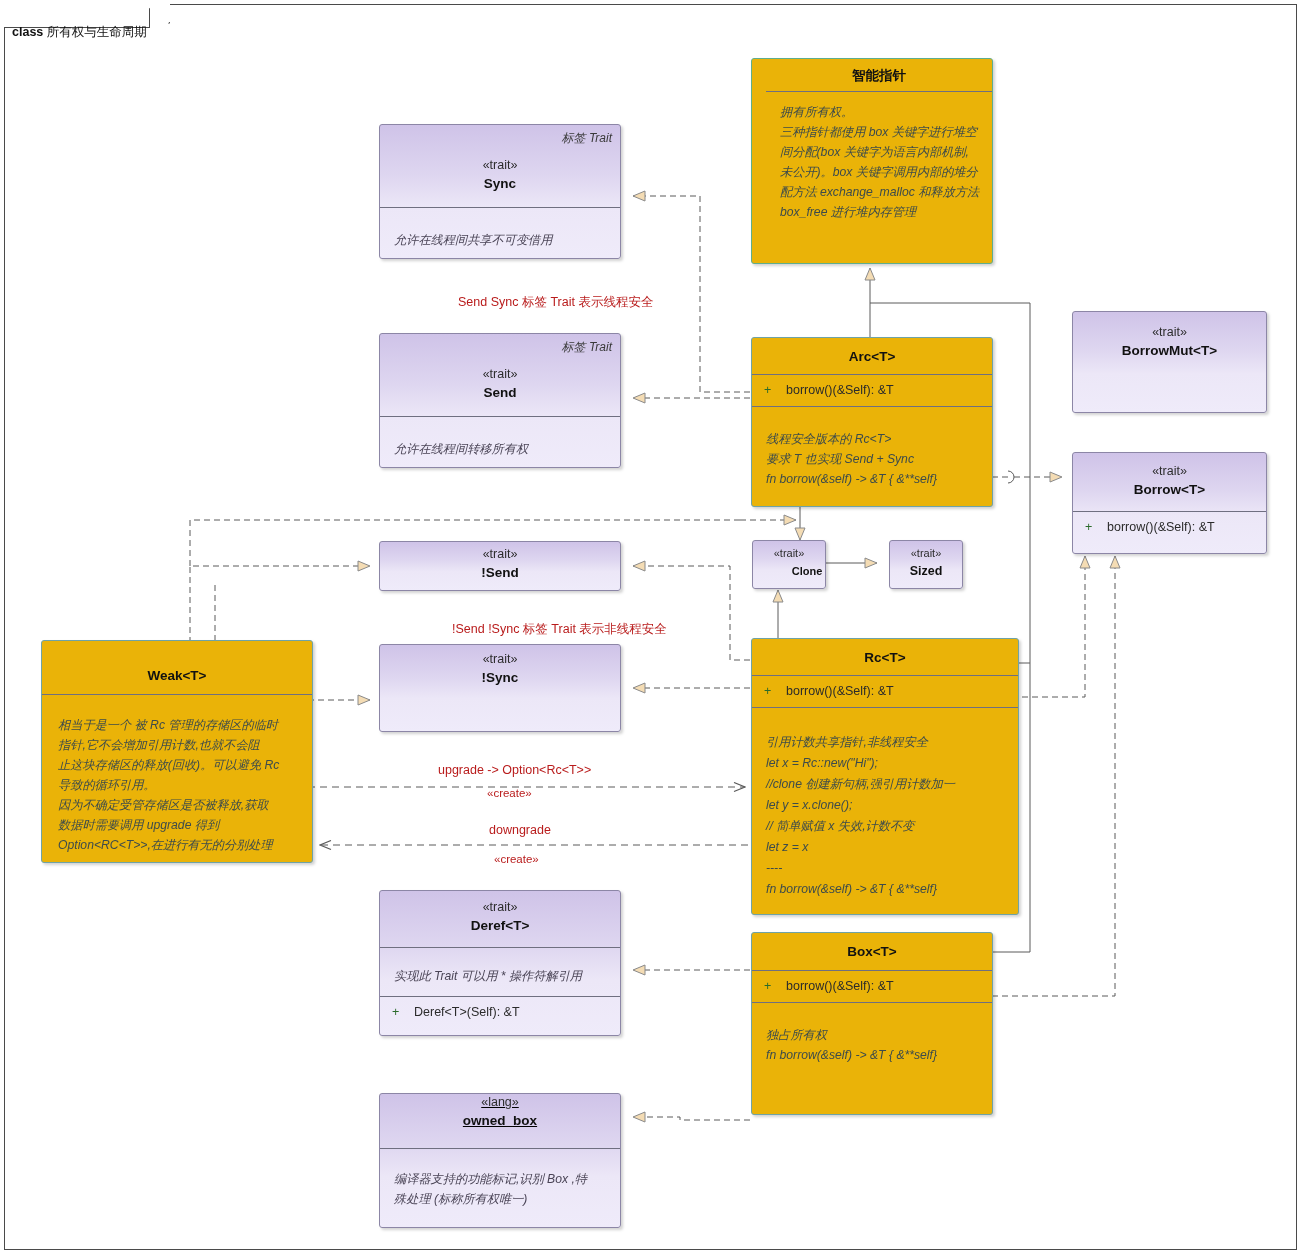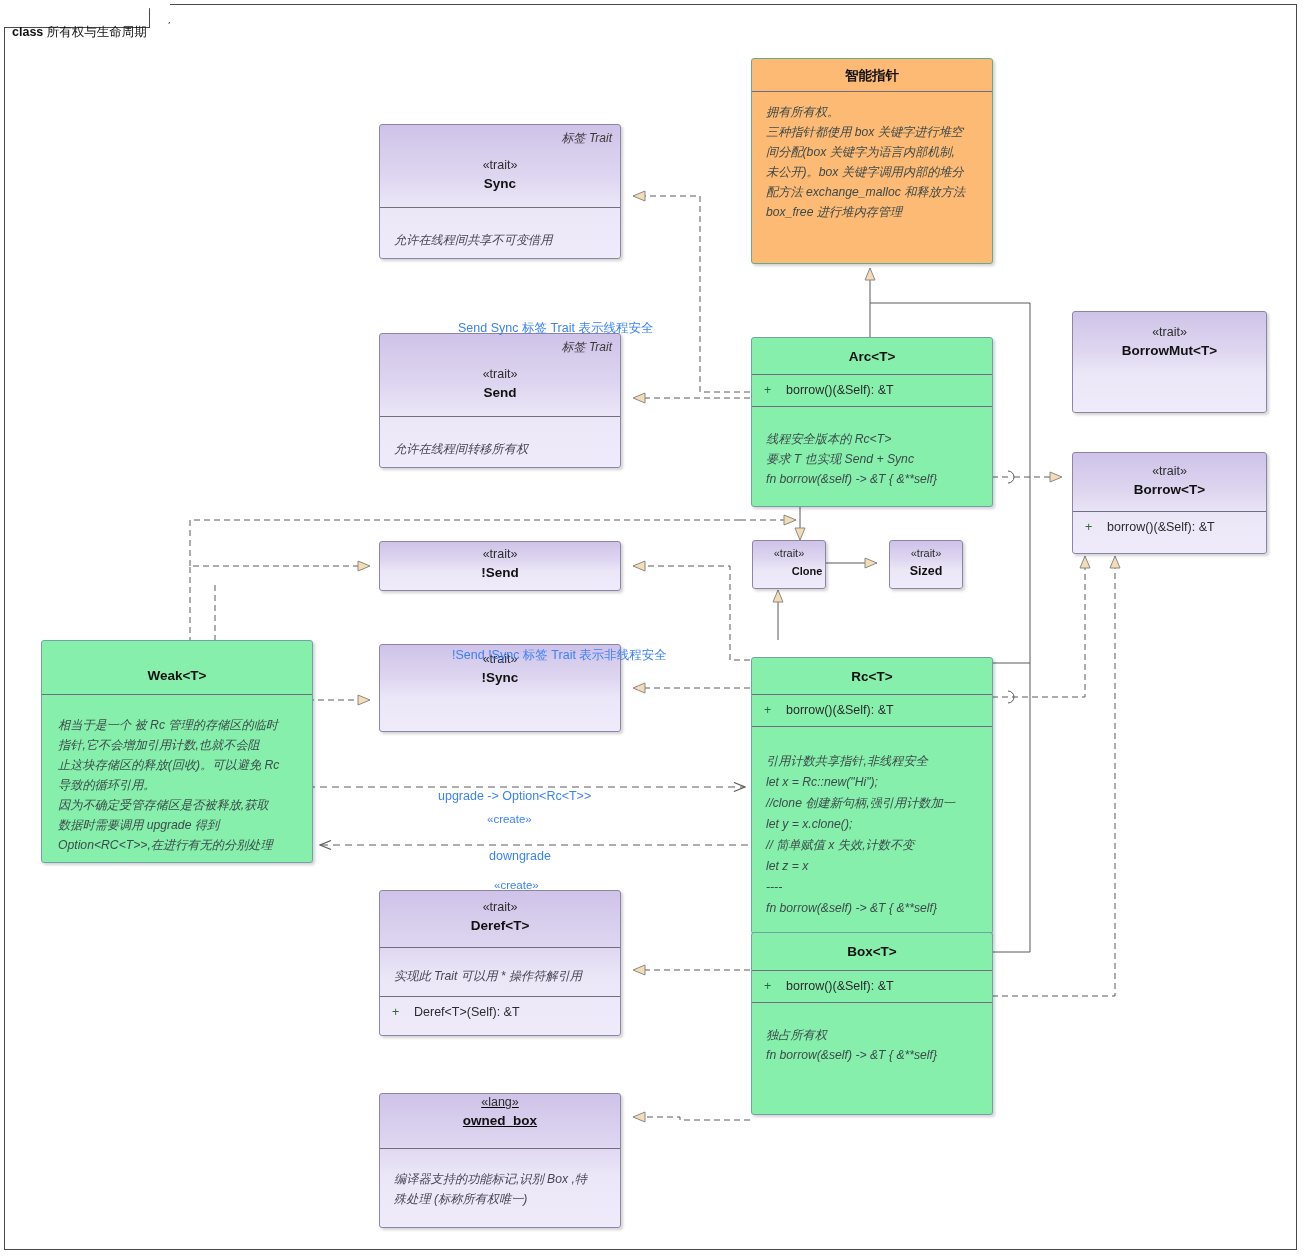--- a/index.html
+++ b/index.html
@@ -14,41 +14,41 @@
   .tab-corner{position:absolute;left:148px;top:4px;width:22px;height:25px;overflow:hidden;}
   .tab-corner:before{content:"";position:absolute;left:-14px;top:-14px;width:34px;height:34px;background:#fff;border-right:1px solid #4a4a4a;transform:rotate(39deg);transform-origin:100% 100%;}
 
   
   #wires{position:absolute;left:0;top:0;width:1305px;height:1258px;}
 
   
   .node{position:absolute;box-sizing:border-box;border:1px solid #7c7c8c;border-radius:3px;
         box-shadow:2px 2px 3px rgba(0,0,0,0.18);overflow:hidden;}
   .node.purple{background:linear-gradient(180deg,#cfc3e8 0%,#ded6f0 38%,#ece7f7 62%,#efebfa 100%);border-color:#8c86a6;}
-  .node.teal{background:#86efac;border-color:#6fa3a6;}
-  .node.green{background:#fdba74;border-color:#5fae8d;}
+  .node.teal{background:#eab308;border-color:#6fa3a6;}
+  .node.green{background:#eab308;border-color:#5fae8d;padding-left:14px;}
 
   .sect{position:relative;box-sizing:border-box;}
   .sect + .sect{border-top:1px solid #6f6f80;}
 
   .hdr{padding-top:7px;padding-bottom:6px;text-align:center;}
   .stereo{font-size:12.5px;color:#2c2c2c;line-height:17px;}
   .nm{font-size:13.5px;font-weight:bold;color:#111;line-height:19px;}
   .corner-tag{position:absolute;right:8px;top:5px;font-size:12px;font-style:italic;color:#3a3a3a;}
 
   .ops{padding:7px 0 7px 0;}
   .op{font-size:12.5px;color:#2b2b2b;line-height:18px;padding-left:12px;white-space:nowrap;}
   .op .vis{display:inline-block;width:22px;color:#2b6b2b;}
 
   .note{padding:10px 12px 10px 14px;}
   .note p{margin:0;font-size:12.2px;font-style:italic;color:#3d4b4b;line-height:20px;white-space:pre-wrap;}
   .note.purple-note p{color:#4a4456;}
 
   
-  .edge-label{position:absolute;font-size:12.5px;color:#3b82f6;white-space:nowrap;line-height:16px;text-align:center;margin-top:26px;}
+  .edge-label{position:absolute;font-size:12.5px;color:#b91c1c;white-space:nowrap;line-height:16px;text-align:center;}
   .edge-label.small{font-size:11.5px;}
 </style>
 </head>
 <body>
 
 <div id="canvas">
 
   <div class="frame"></div>
   <div class="frame-tab" style="width:146px;"></div>
   <div class="tab-corner"></div>
@@ -225,21 +225,21 @@
       <p>相当于是一个 被 Rc 管理的存储区的临时
 指针,它不会增加引用计数,也就不会阻
 止这块存储区的释放(回收)。可以避免 Rc
 导致的循环引用。
 因为不确定受管存储区是否被释放,获取
 数据时需要调用 upgrade 得到
 Option&lt;RC&lt;T&gt;&gt;,在进行有无的分别处理</p>
     </div>
   </div>
 
-  <div class="node teal" style="left:751px;top:657px;width:242px;height:277px;">
+  <div class="node teal" style="left:751px;top:638px;width:268px;height:277px;">
     <div class="sect hdr" style="height:36px;padding-top:9px;">
       <div class="nm">Rc&lt;T&gt;</div>
     </div>
     <div class="sect ops" style="height:32px;padding-top:6px;">
       <div class="op">
         <span class="vis">+</span><span>borrow()(&amp;Self): &amp;T</span>
       </div>
     </div>
     <div class="sect note" style="padding-top:24px;">
       <p style="line-height:21px;">引用计数共享指针,非线程安全

